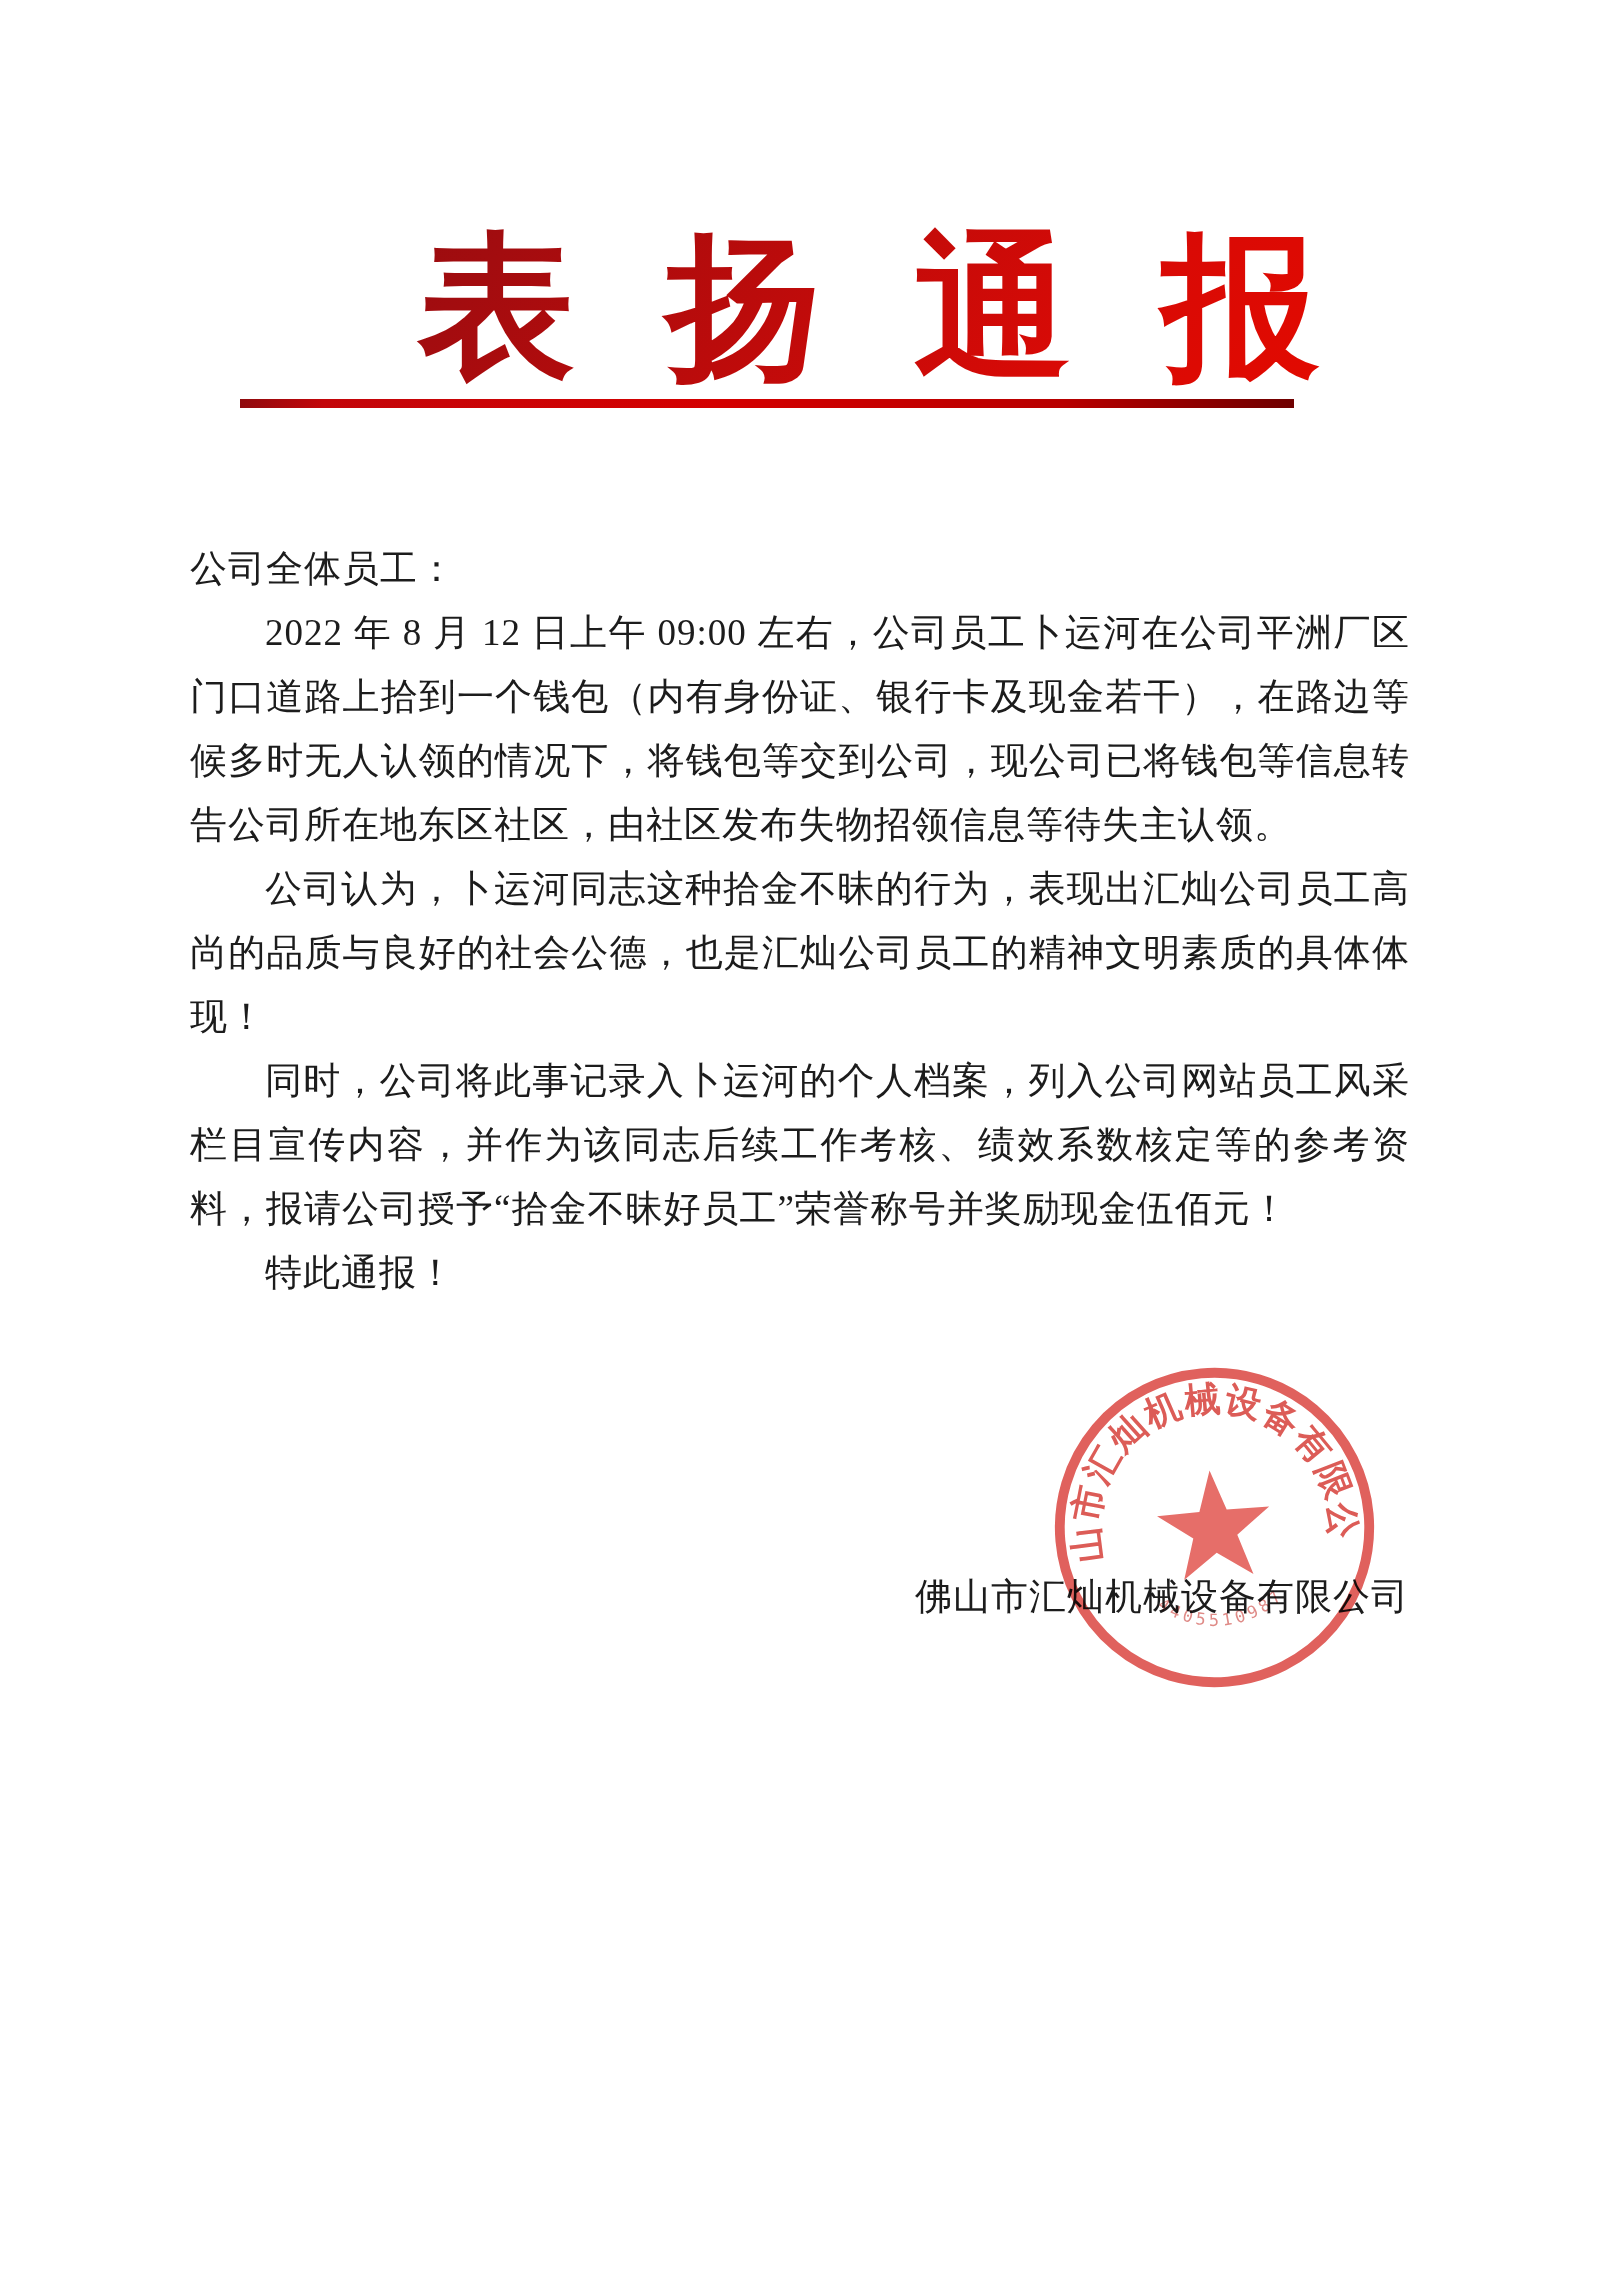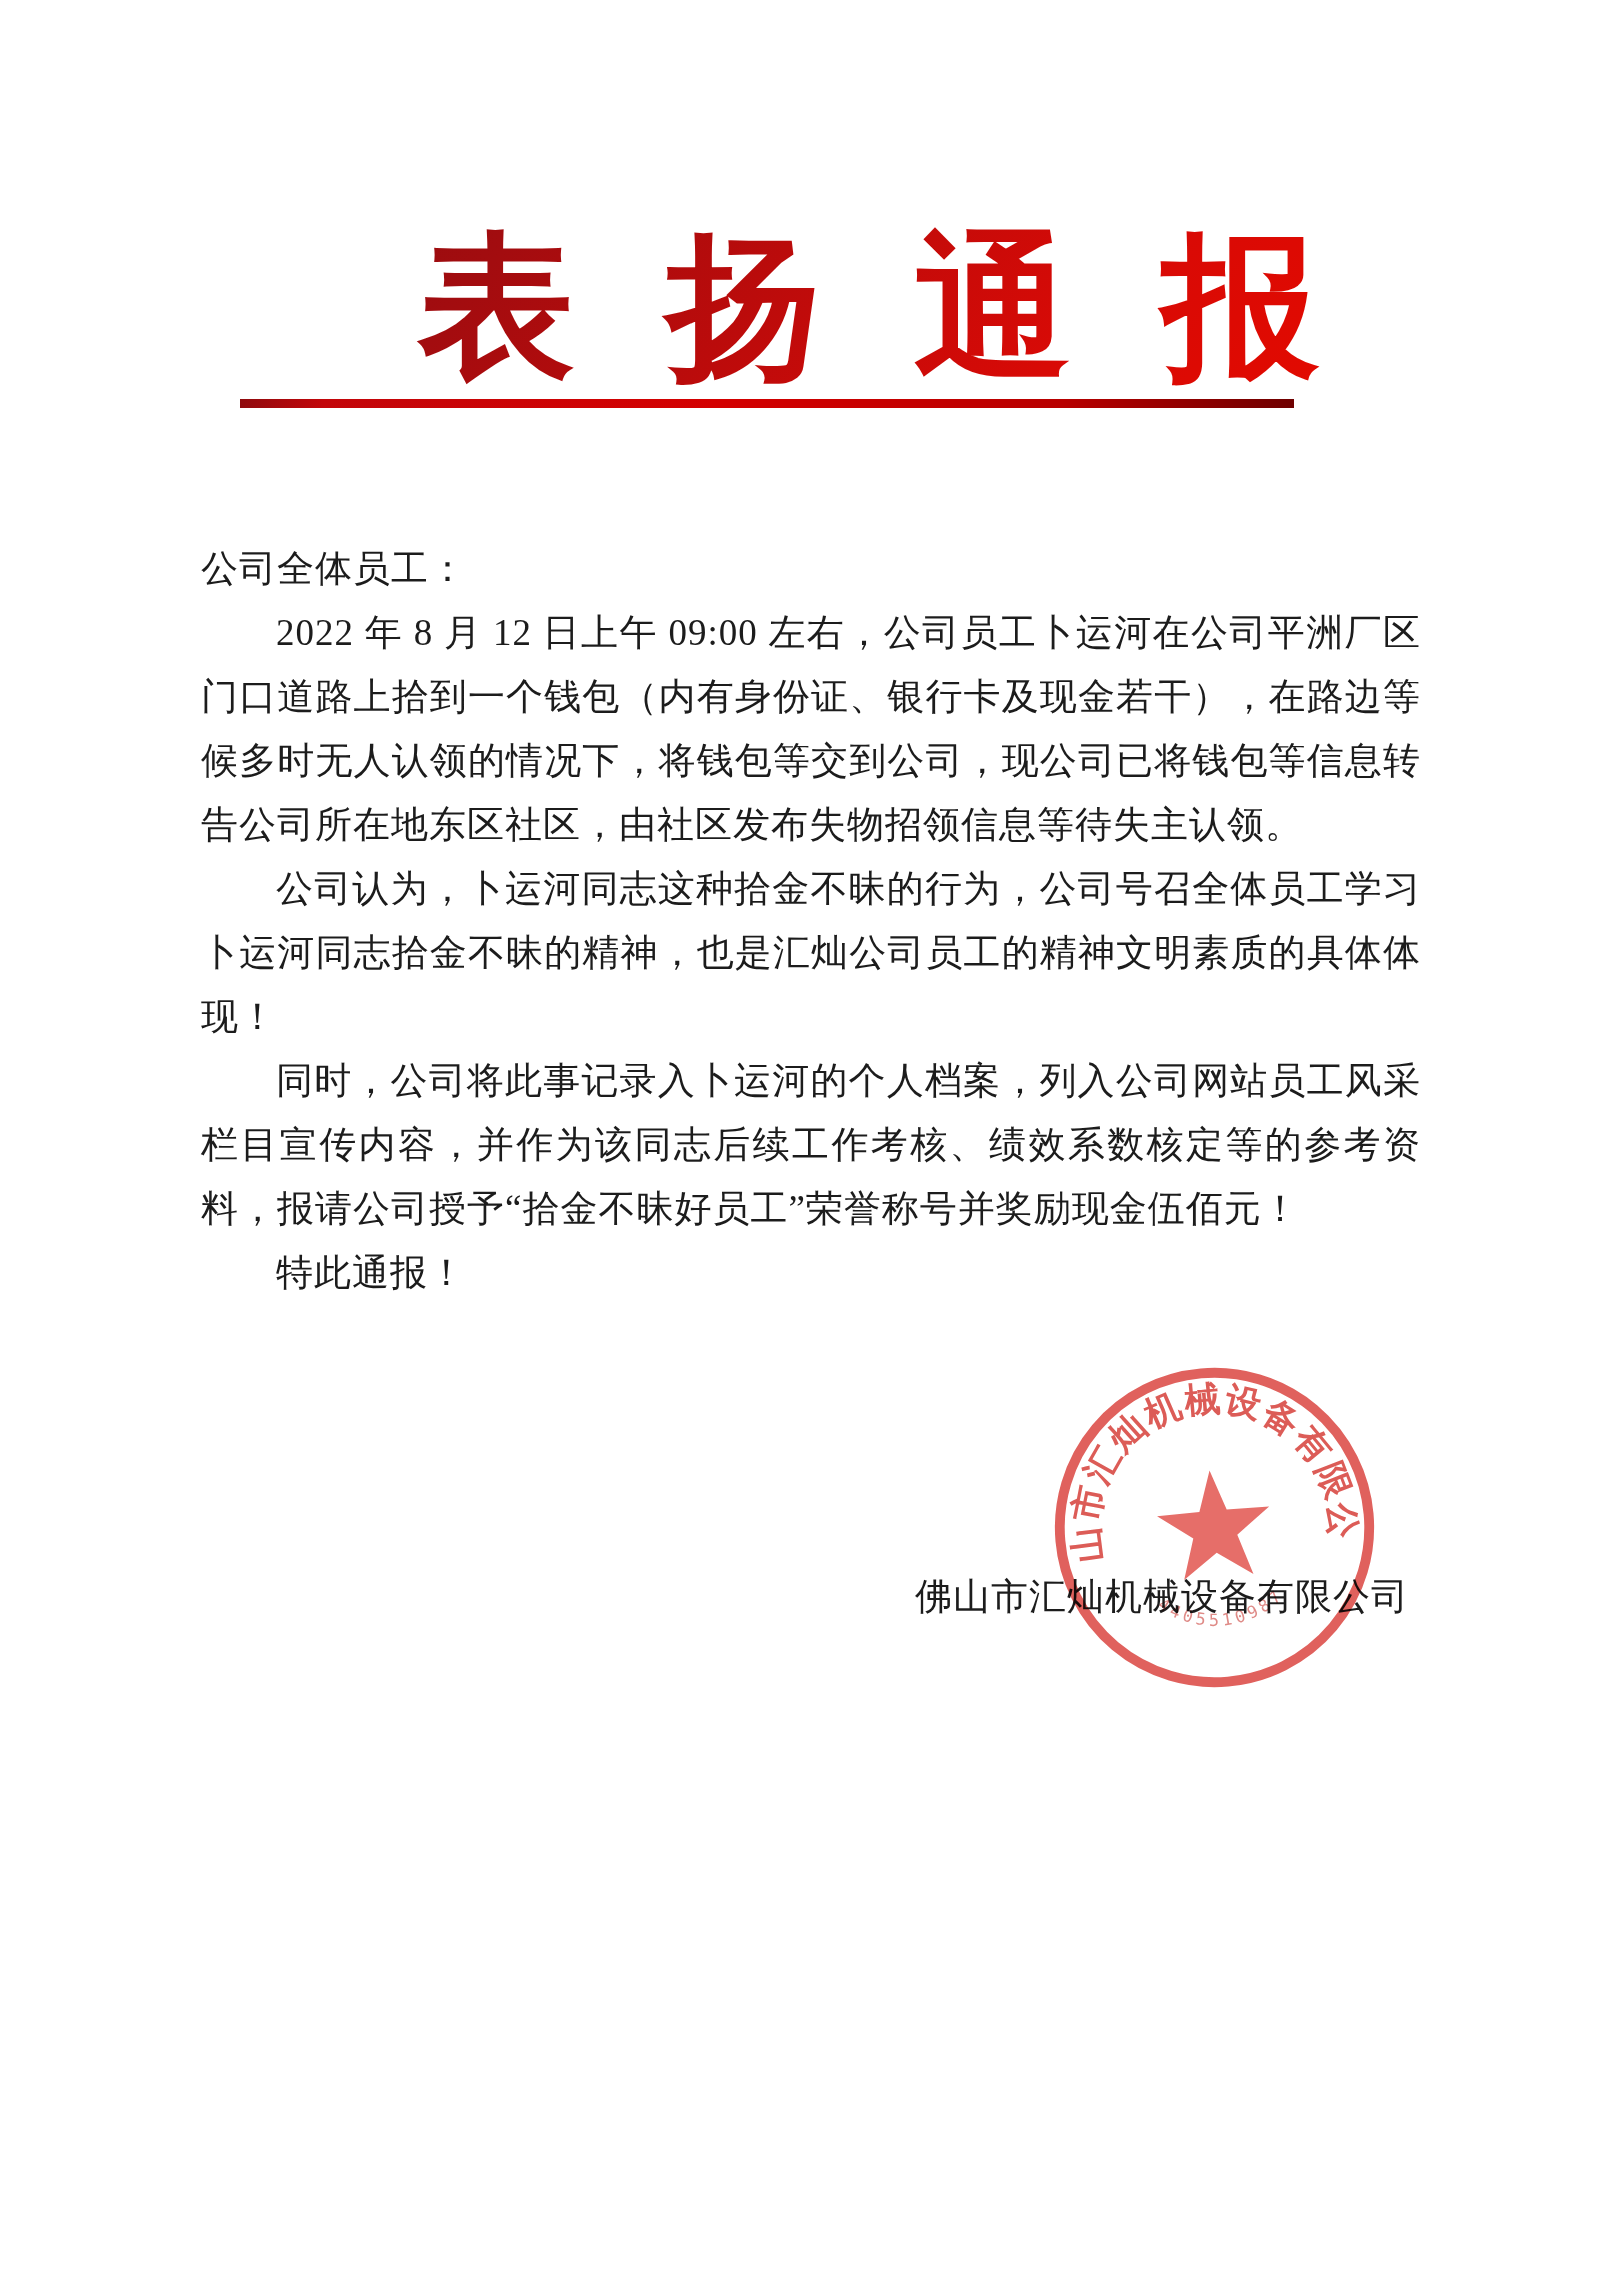--- a/index.html
+++ b/index.html
@@ -39,21 +39,21 @@
   .title-rule{
     position:absolute;
     top:399px;left:240px;
     width:1054px;height:8.8px;
     background:linear-gradient(to right,#8f0b0e 0%,#c3060a 8%,#d40000 45%,#b80000 78%,#6f0000 100%);
   }
 
   
   .content{
     position:absolute;
-    top:537px;left:201px;
+    top:537px;left:190px;
     width:1220px;
     font-size:37px;
     line-height:64px;
     letter-spacing:1px;
     color:#1c1c1c;
     text-align:justify;
     text-justify:inter-ideograph;
   }
   .salutation{margin:0;}
   .para{margin:0;text-indent:75px;}
@@ -101,21 +101,21 @@
   <h1 class="title">表扬通报</h1>
 
   <div class="title-rule"></div>
 
   <div class="content">
     <div class="salutation">公司全体员工：</div>
     <div>
 
         <p class="para">2022 年 8 月 12 日上午 09:00 左右，公司员工卜运河在公司平洲厂区门口道路上拾到一个钱包（内有身份证、银行卡及现金若干），在路边等候多时无人认领的情况下，将钱包等交到公司，现公司已将钱包等信息转告公司所在地东区社区，由社区发布失物招领信息等待失主认领。</p>
 
-        <p class="para">公司认为，卜运河同志这种拾金不昧的行为，公司号召全体员工学习卜运河同志拾金不昧的精神，也是汇灿公司员工的精神文明素质的具体体现！</p>
+        <p class="para">公司认为，卜运河同志这种拾金不昧的行为，表现出汇灿公司员工高尚的品质与良好的社会公德，也是汇灿公司员工的精神文明素质的具体体现！</p>
 
 
         <p class="para">同时，公司将此事记录入卜运河的个人档案，列入公司网站员工风采栏目宣传内容，并作为该同志后续工作考核、绩效系数核定等的参考资料，报请公司授予“拾金不昧好员工”荣誉称号并奖励现金伍佰元！</p>
 
         <p class="para">特此通报！</p>
       </div>
   </div>
 
   <div class="signature">
     <div>佛山市汇灿机械设备有限公司</div>

